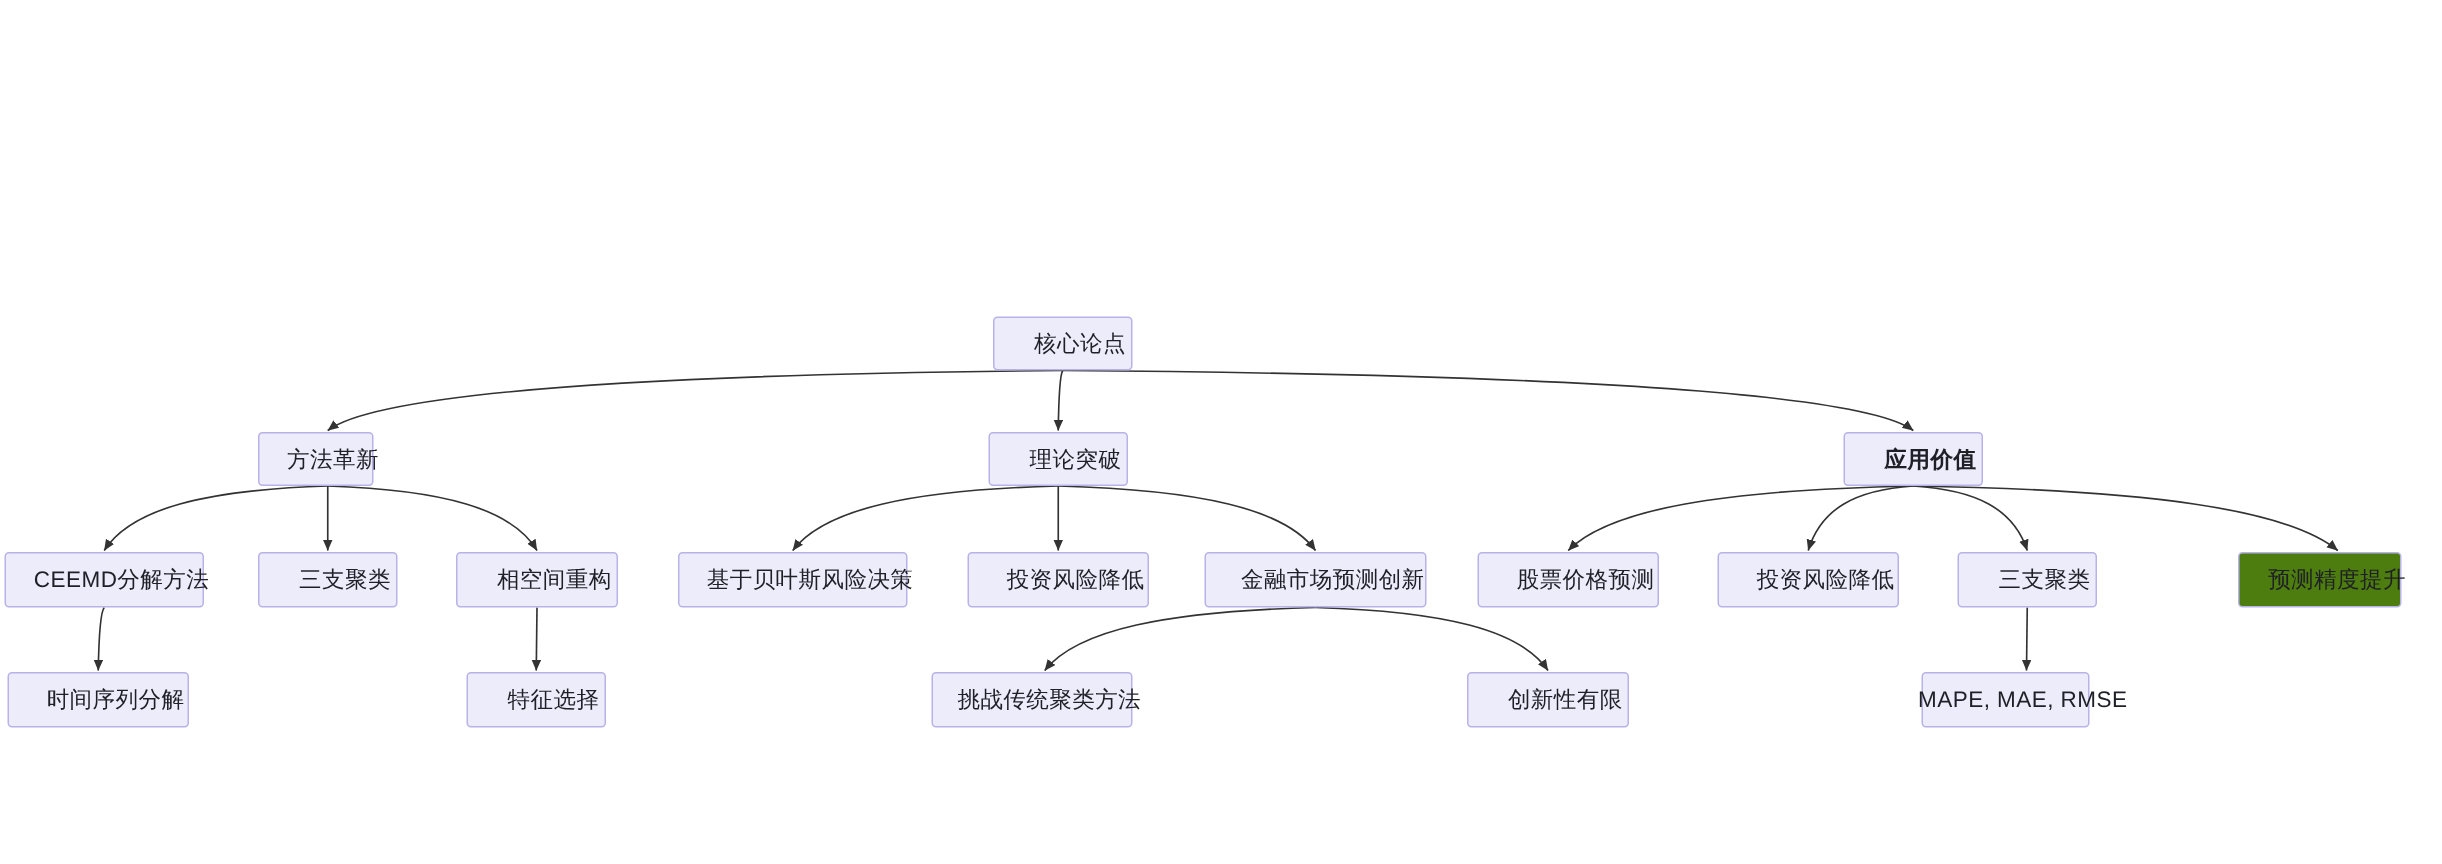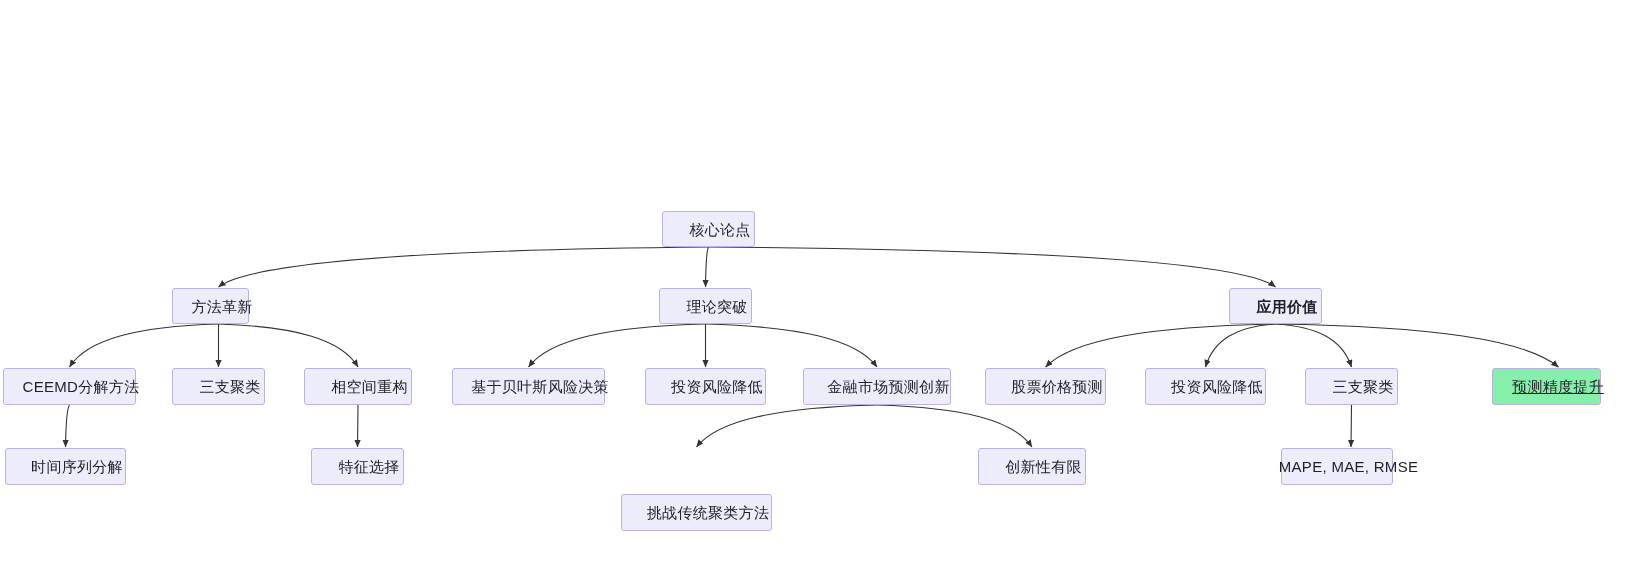--- a/index.html
+++ b/index.html
@@ -109,30 +109,30 @@
       </div>
       <div class="node" style="left: 985px; top: 368px; width: 121px; height: 37px; background: rgb(236, 236, 250); border-color: rgb(183, 178, 232);">
         <span class="node-label">股票价格预测</span>
       </div>
       <div class="node" style="left: 1145px; top: 368px; width: 121px; height: 37px; background: rgb(236, 236, 250); border-color: rgb(183, 178, 232);">
         <span class="node-label">投资风险降低</span>
       </div>
       <div class="node" style="left: 1305px; top: 368px; width: 93px; height: 37px; background: rgb(236, 236, 250); border-color: rgb(183, 178, 232);">
         <span class="node-label">三支聚类</span>
       </div>
-      <div class="node" style="left: 1492px; top: 368px; width: 109px; height: 37px; background: #86efac; border-color: rgb(183, 178, 232); text-decoration: underline;">
+      <div class="node" style="left: 1492px; top: 368px; width: 109px; height: 37px; background: #4d7c0f; border-color: rgb(183, 178, 232);">
         <span class="node-label">预测精度提升</span>
       </div>
       <div class="node" style="left: 5px; top: 448px; width: 121px; height: 37px; background: rgb(236, 236, 250); border-color: rgb(183, 178, 232);">
         <span class="node-label">时间序列分解</span>
       </div>
       <div class="node" style="left: 311px; top: 448px; width: 93px; height: 37px; background: rgb(236, 236, 250); border-color: rgb(183, 178, 232);">
         <span class="node-label">特征选择</span>
       </div>
-      <div class="node" style="left: 621px; top: 448px; width: 151px; height: 37px; background: rgb(236, 236, 250); border-color: rgb(183, 178, 232); margin-top: 46px;">
+      <div class="node" style="left: 621px; top: 448px; width: 134px; height: 37px; background: rgb(236, 236, 250); border-color: rgb(183, 178, 232);">
         <span class="node-label">挑战传统聚类方法</span>
       </div>
       <div class="node" style="left: 978px; top: 448px; width: 108px; height: 37px; background: rgb(236, 236, 250); border-color: rgb(183, 178, 232);">
         <span class="node-label">创新性有限</span>
       </div>
       <div class="node" style="left: 1281px; top: 448px; width: 112px; height: 37px; background: rgb(236, 236, 250); border-color: rgb(183, 178, 232);">
         <span class="node-label">MAPE, MAE, RMSE</span>
       </div>
     </div>
 </div>

